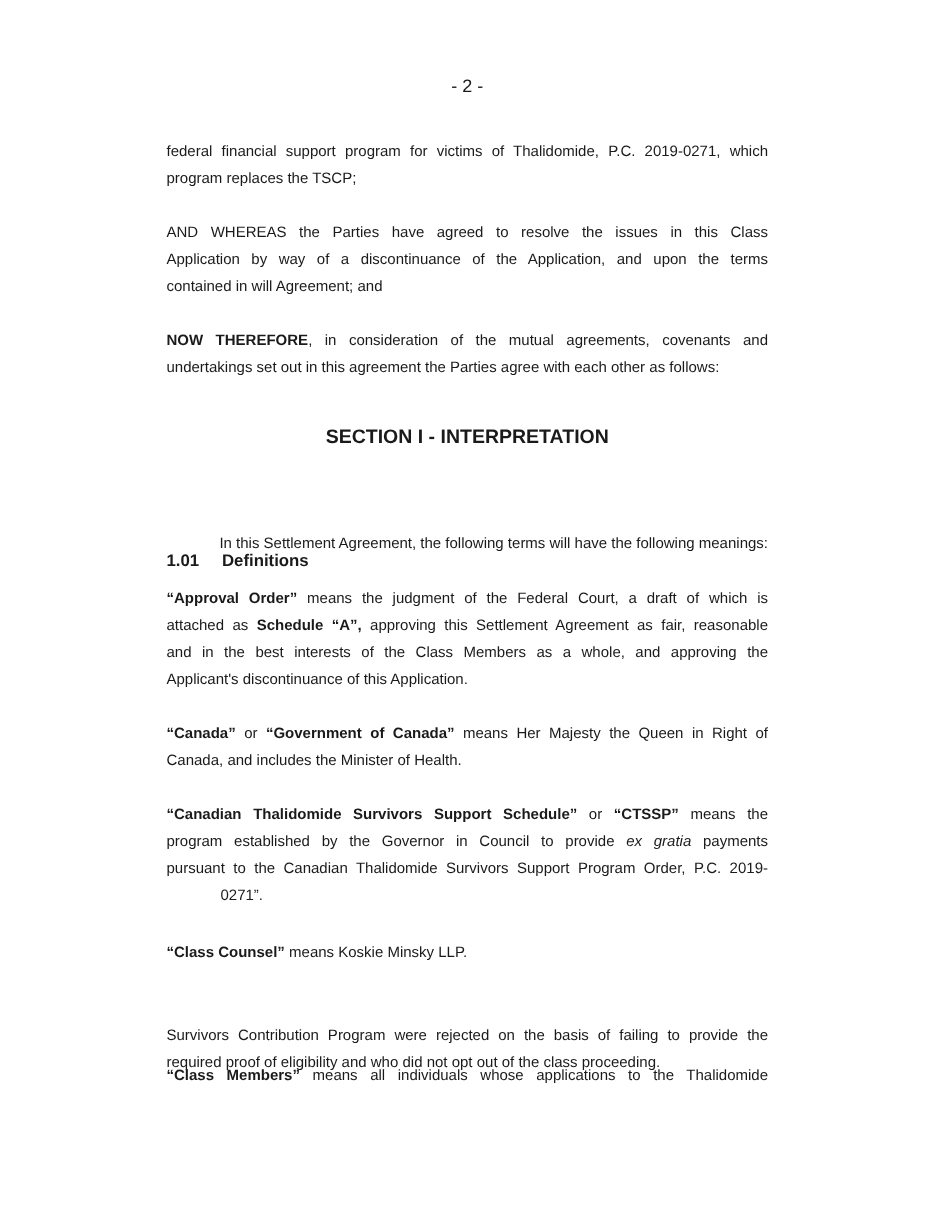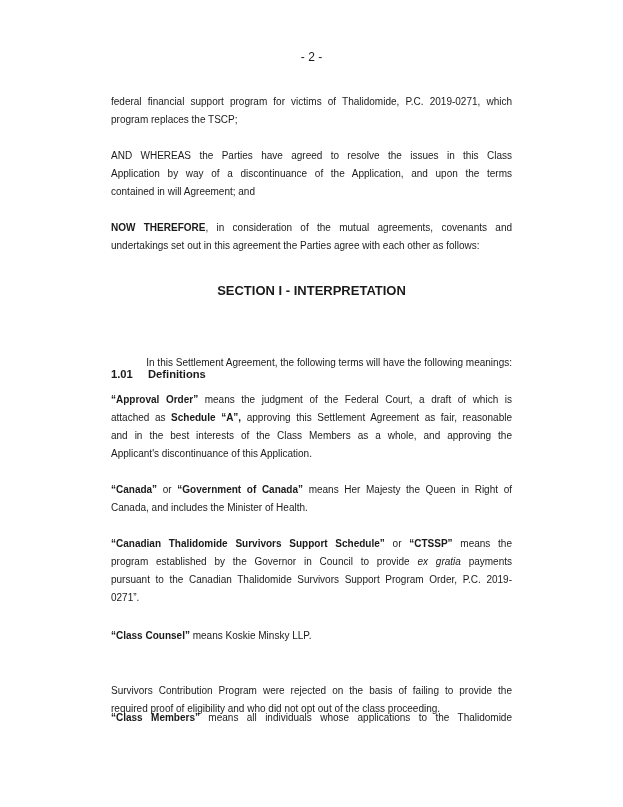--- a/index.html
+++ b/index.html
@@ -44,21 +44,21 @@
   <div class="line just" style="top:409px;"><span>attached as </span><span class="b">Schedule “A”,</span><span> approving this Settlement Agreement as fair, reasonable</span></div>
   <div class="line just" style="top:427px;">and in the best interests of the Class Members as a whole, and approving the</div>
   <div class="line" style="top:445px;">Applicant's discontinuance of this Application.</div>
 
   <div class="line just" style="top:481px;"><span class="b">“Canada”</span><span> or </span><span class="b">“Government of Canada”</span><span> means Her Majesty the Queen in Right of</span></div>
   <div class="line" style="top:499px;">Canada, and includes the Minister of Health.</div>
 
   <div class="line just" style="top:535px;"><span class="b">“Canadian Thalidomide Survivors Support Schedule”</span><span> or </span><span class="b">“CTSSP”</span><span> means the</span></div>
   <div class="line just" style="top:553px;"><span>program established by the Governor in Council to provide </span><span class="i">ex gratia</span><span> payments</span></div>
   <div class="line just" style="top:571px;">pursuant to the Canadian Thalidomide Survivors Support Program Order, P.C. 2019-</div>
-  <div class="line b" style="top:589px; font-weight:normal;">0271”.</div>
+  <div class="line b" style="top:589px; font-weight:normal;margin-left:36px;">0271”.</div>
 
   <div class="line" style="top:627px;"><span class="b">“Class Counsel”</span><span> means Koskie Minsky LLP.</span></div>
 
   <div class="line just" style="top:664px;margin-top:45px;"><span class="b">“Class Members”</span><span> means all individuals whose applications to the Thalidomide</span></div>
   <div class="line just" style="top:682px;">Survivors Contribution Program were rejected on the basis of failing to provide the</div>
   <div class="line" style="top:700px;">required proof of eligibility and who did not opt out of the class proceeding.</div>
 
 </div>
 
 </body></html>

